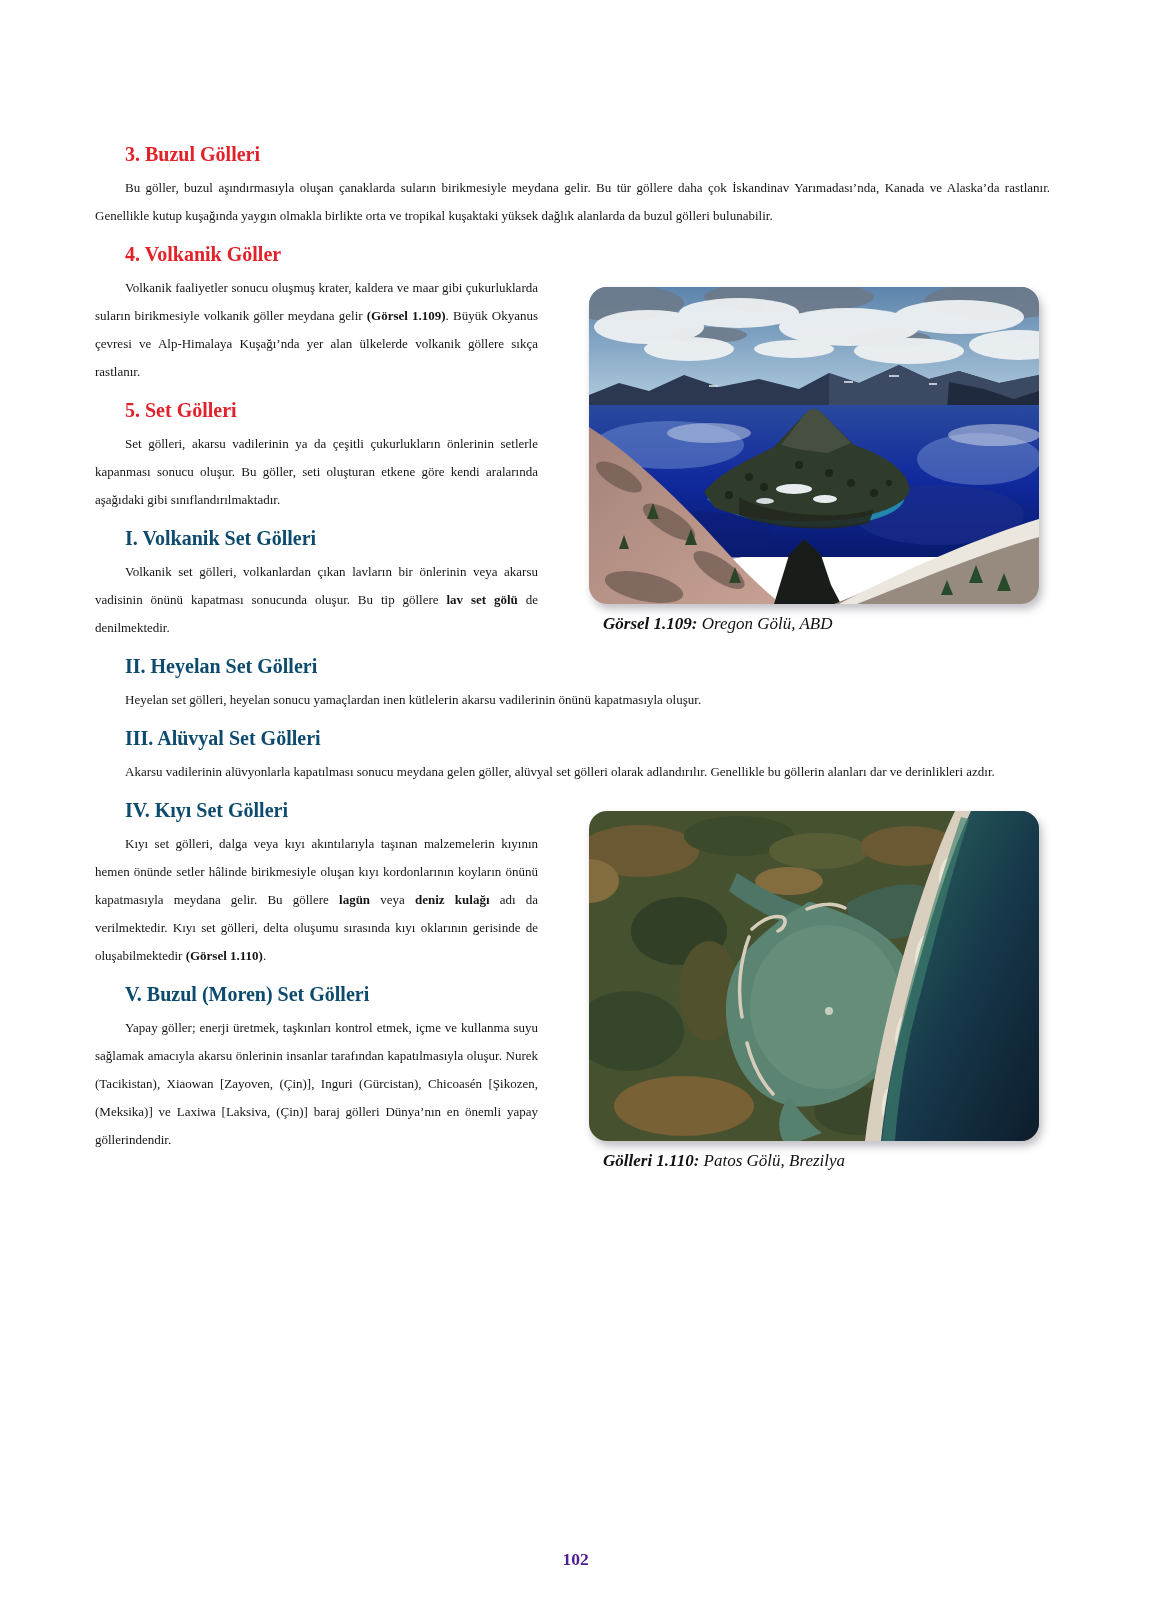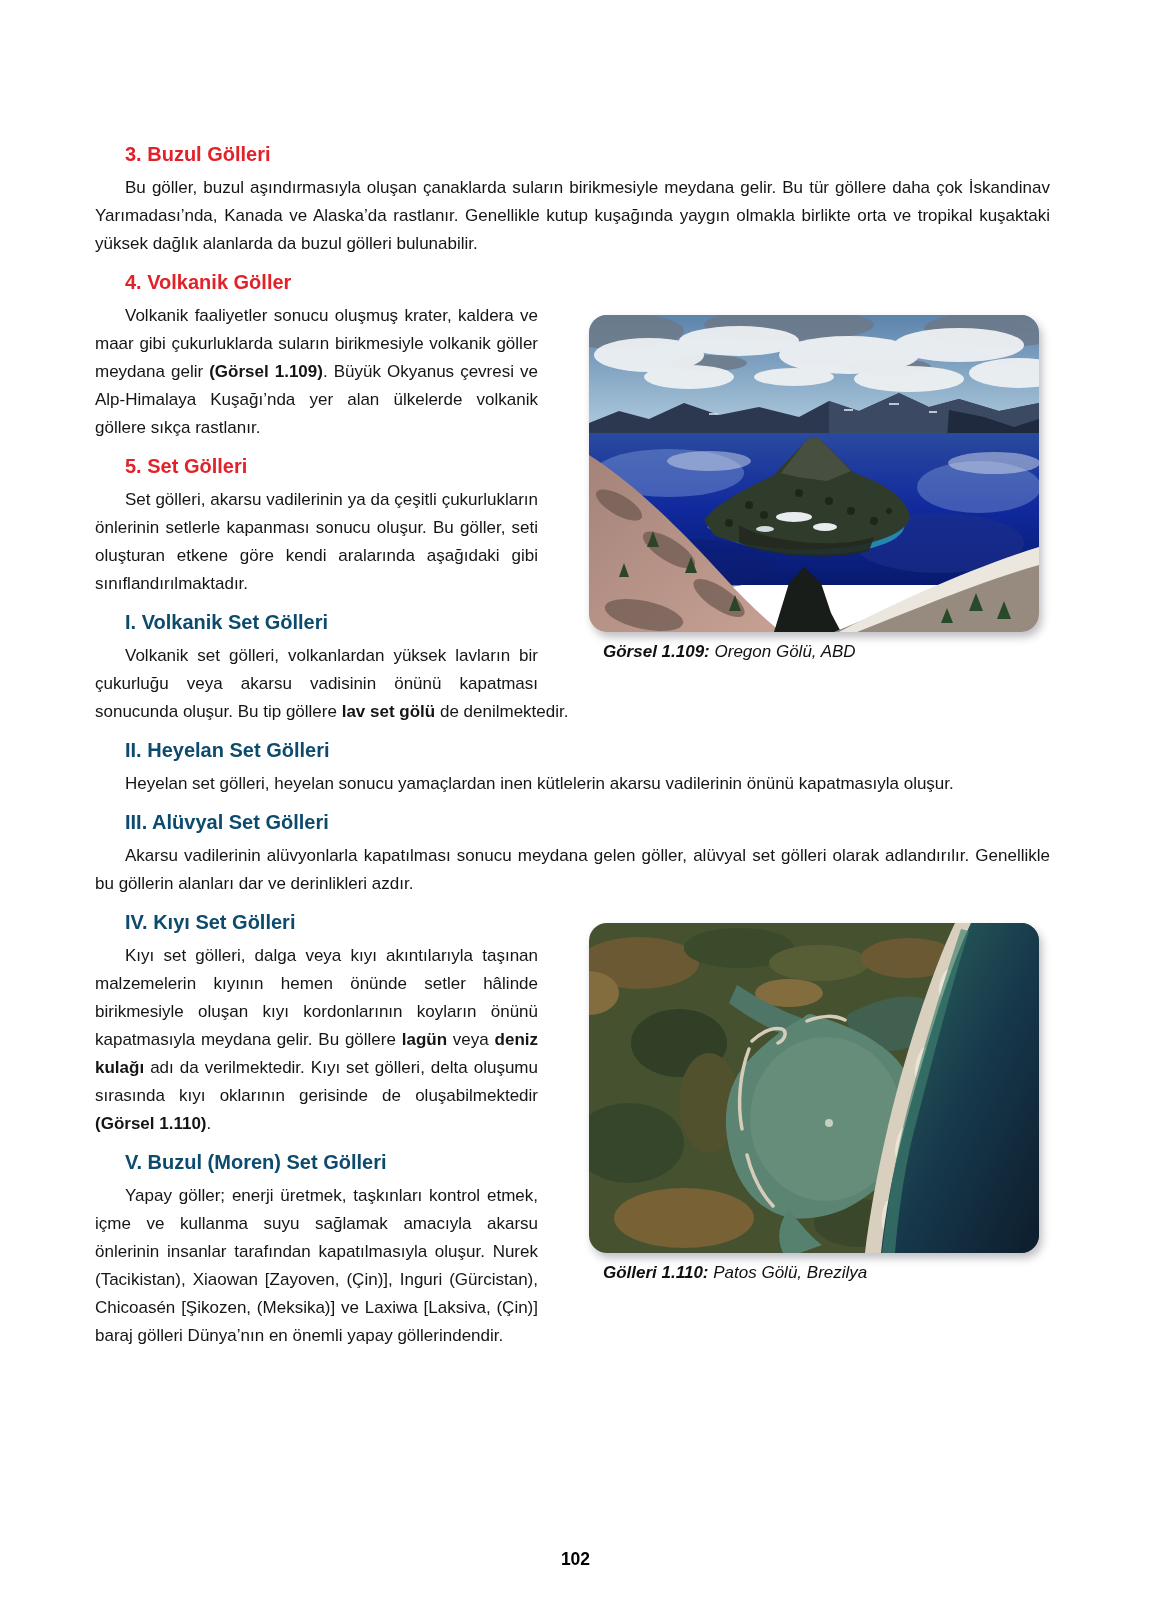--- a/index.html
+++ b/index.html
@@ -1,28 +1,28 @@
 <!DOCTYPE html>
 <html lang="tr" style="--red: #e32129;"><head>
 <meta charset="utf-8">
 <style>
   html,body{margin:0;padding:0;background:#ffffff;}
   .page{
     width:1151px;height:1624px;background:#ffffff;position:relative;
-    font-family:Liberation Sans, sans-serif;color:#151515;overflow:hidden;
+    font-family:Liberation Serif, serif;color:#151515;overflow:hidden;
   }
   .content{position:absolute;left:95px;top:130px;width:955px;}
   h2.sec{color:var(--red,#e32129);font-size:20px;line-height:24px;font-weight:bold;margin:12px 0 8px;padding-left:30px;}
   h3.sub{color:#0c4a6e;font-size:20px;line-height:24px;font-weight:bold;margin:12px 0 8px;padding-left:30px;}
-  p.body{font-size:17px;line-height:28px;text-align:justify;text-indent:30px;margin:0 0 12px;}
+  p.body{font-size:13px;line-height:28px;text-align:justify;text-indent:30px;margin:0 0 12px;}
   figure.fl{float:right;width:450px;margin:2px 0 8px 40px;padding:11px;}
   .imgwrap{width:450px;border-radius:18px;overflow:hidden;box-shadow:3px 5px 9px rgba(40,40,60,.30);line-height:0;}
   .imgwrap svg{display:block;}
   figcaption{font-size:17px;font-style:italic;color:#111;padding:9px 0 0 14px;line-height:22px;}
-  .pageno{position:absolute;bottom:54px;left:0;width:100%;text-align:center;font-weight:bold;font-size:17.5px;color:#000000;}
+  .pageno{position:absolute;bottom:54px;left:0;width:100%;text-align:center;font-weight:bold;font-size:17.5px;color:#4c1d95;}
   b,.rb{font-weight:bold;}
 </style>
 </head>
 <body>
 
 <div class="page">
   <div class="content">
 
     <h2 class="sec">3. Buzul Gölleri</h2>
     <p class="body">Bu göller, buzul aşındırmasıyla oluşan çanaklarda suların birikmesiyle meydana gelir. Bu tür göllere daha çok İskandinav Yarımadası’nda, Kanada ve Alaska’da rastlanır. Genellikle kutup kuşağında yaygın olmakla birlikte orta ve tropikal kuşaktaki yüksek dağlık alanlarda da buzul gölleri bulunabilir.</p>
@@ -128,21 +128,21 @@
       </div>
       <figcaption><span class="rb">Görsel 1.109:</span><span> Oregon Gölü, ABD</span></figcaption>
     </figure>
 
     <p class="body"><span>Volkanik faaliyetler sonucu oluşmuş krater, kaldera ve maar gibi çukurluklarda suların birikmesiyle volkanik göller meydana gelir </span><span class="rb">(Görsel 1.109)</span><span>. Büyük Okyanus çevresi ve Alp-Himalaya Kuşağı’nda yer alan ülkelerde volkanik göllere sıkça rastlanır.</span></p>
 
     <h2 class="sec">5. Set Gölleri</h2>
     <p class="body">Set gölleri, akarsu vadilerinin ya da çeşitli çukurlukların önlerinin setlerle kapanması sonucu oluşur. Bu göller, seti oluşturan etkene göre kendi aralarında aşağıdaki gibi sınıflandırılmaktadır.</p>
 
     <h3 class="sub">I. Volkanik Set Gölleri</h3>
-    <p class="body"><span>Volkanik set gölleri, volkanlardan yüksek lavların bir çukurluğu veya akarsu vadisinin önünü kapatması sonucunda oluşur. Bu tip göllere </span><span class="rb">lav set gölü</span><span> de denilmektedir.</span></p>
+    <p class="body"><span>Volkanik set gölleri, volkanlardan çıkan lavların bir önlerinin veya akarsu vadisinin önünü kapatması sonucunda oluşur. Bu tip göllere </span><span class="rb">lav set gölü</span><span> de denilmektedir.</span></p>
 
     <h3 class="sub">II. Heyelan Set Gölleri</h3>
     <p class="body">Heyelan set gölleri, heyelan sonucu yamaçlardan inen kütlelerin akarsu vadilerinin önünü kapatmasıyla oluşur.</p>
 
     <h3 class="sub">III. Alüvyal Set Gölleri</h3>
     <p class="body">Akarsu vadilerinin alüvyonlarla kapatılması sonucu meydana gelen göller, alüvyal set gölleri olarak adlandırılır. Genellikle bu göllerin alanları dar ve derinlikleri azdır.</p>
 
     <figure class="fl">
       <div class="imgwrap">
 

